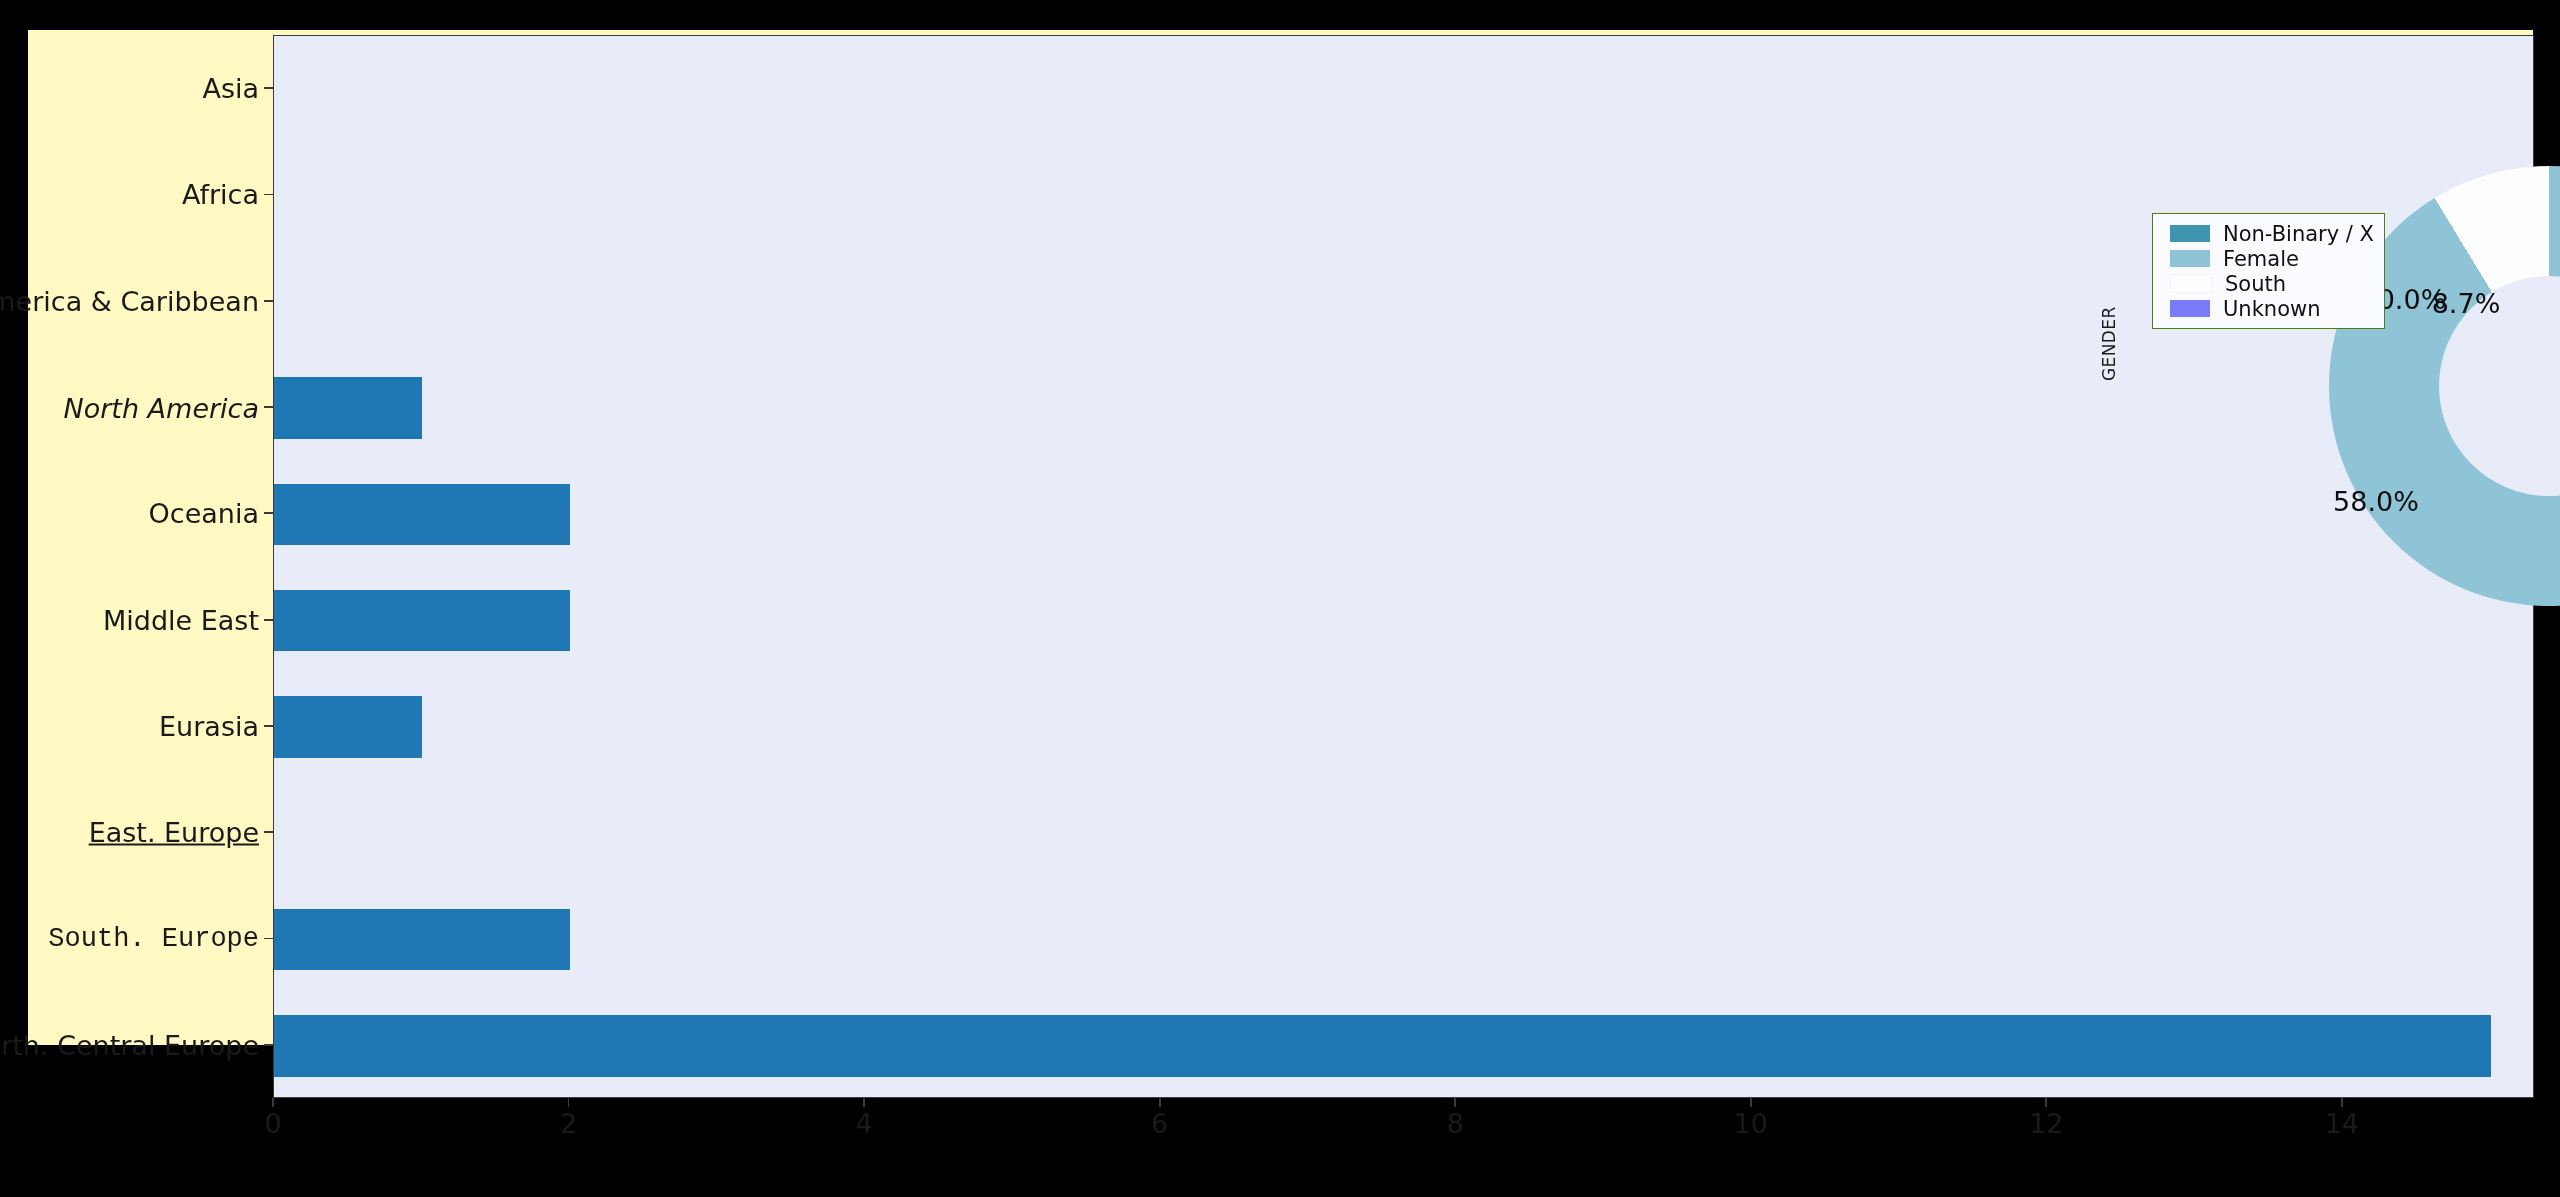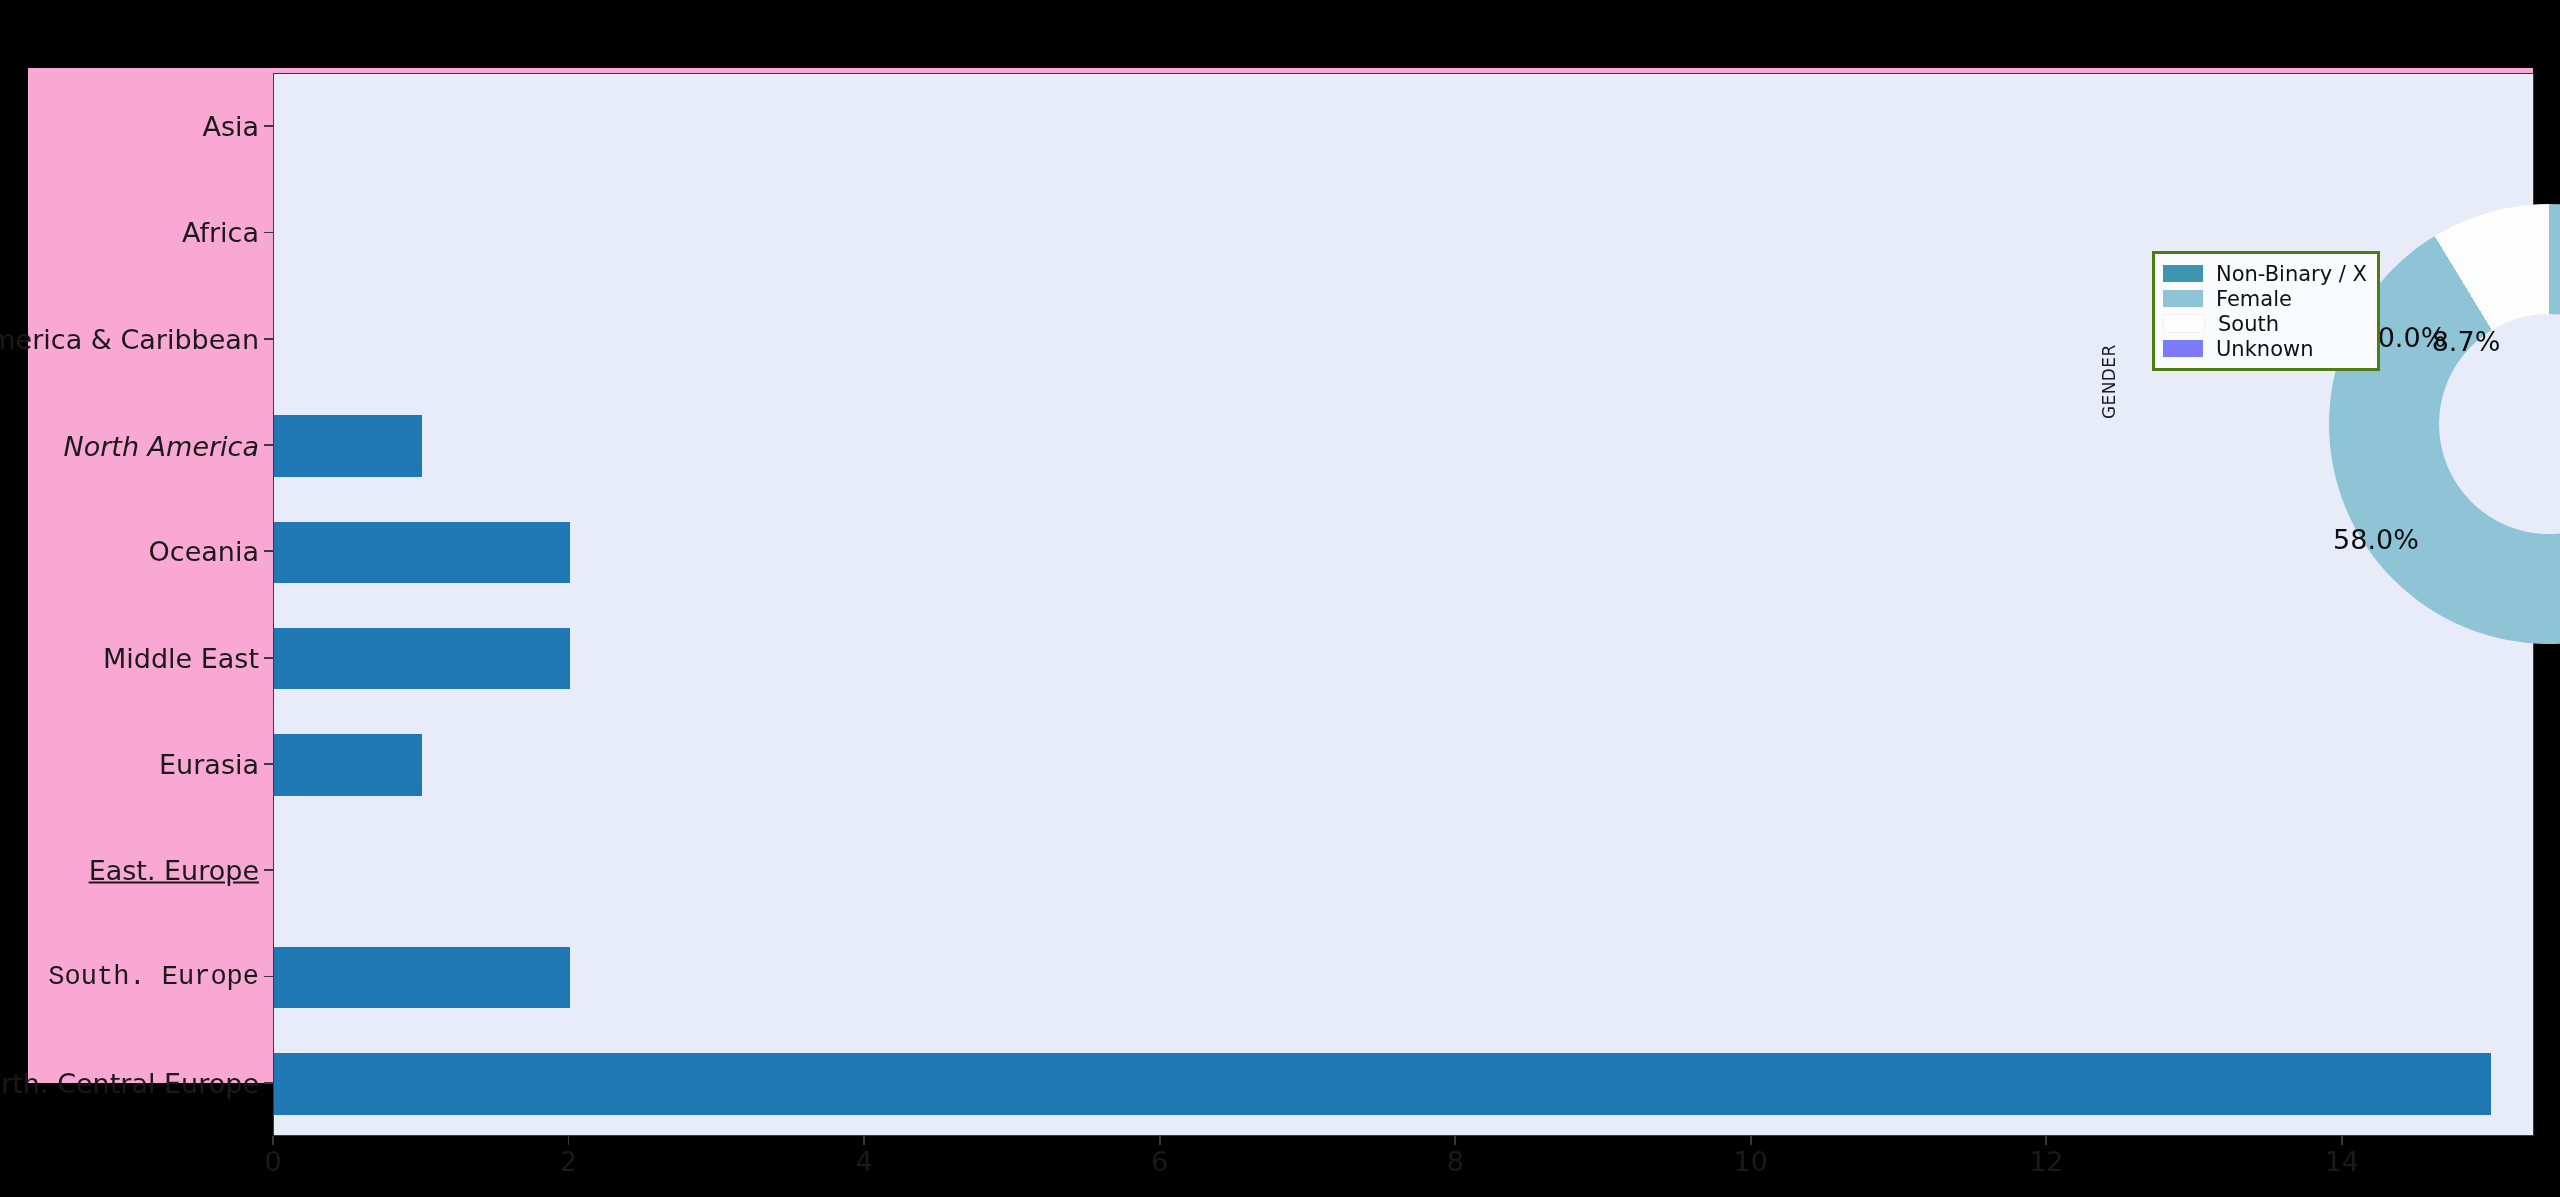--- a/index.html
+++ b/index.html
@@ -1,21 +1,21 @@
 <!DOCTYPE html>
 <html><head>
 <meta charset="utf-8">
 <style>
   html,body{margin:0;padding:0;background:#000;}
   body{width:2560px;height:1197px;position:relative;overflow:hidden;
        font-family:"DejaVu Sans","Liberation Sans",sans-serif;}
 
   
   #figure{position:absolute;left:28px;top:30px;width:2505px;height:1015px;
-          background:#f9a8d4;margin-top:38px;}
+          background:#fef9c3;}
 
   
   #plot-area{position:absolute;left:245px;top:5px;width:2261px;height:1063px;
              background:#e8ecf8;border:1.6px solid #3a3a3a;box-sizing:border-box;}
   .ylabel{position:absolute;right:0;white-space:nowrap;font-size:27px;
           color:#1a1a1a;transform:translateY(-50%);}
   .ytickmark{position:absolute;width:9px;height:1.8px;background:#3a3a3a;}
 
   
   .xlabel{position:absolute;top:1078px;font-size:27px;color:#1a1a1a;
@@ -32,22 +32,22 @@
   #donut-hole{position:absolute;left:285px;top:120px;width:220px;height:220px;
               border-radius:50%;background:#e8ecf8;}
   .slice-label{position:absolute;font-size:27px;color:#0d0d0d;
                transform:translate(-50%,-50%);white-space:nowrap;}
   #gender-axis-label{position:absolute;left:-55px;top:225px;font-size:17px;
         color:#1a1a1a;letter-spacing:.4px;
         transform:rotate(-90deg);transform-origin:left top;white-space:nowrap;}
 
   
   #legend{position:absolute;left:1878px;top:177px;
-          background:#fafbfe;border:3px solid #4d7c0f;
-          padding:7px 10px 7px 8px;}
+          background:#fafbfe;border:1px solid #4d7c0f;
+          padding:7px 10px 7px 17px;}
   .legend-row{display:flex;align-items:center;height:25px;}
   .legend-swatch{width:40px;height:17px;margin-right:13px;flex:0 0 auto;}
   .legend-text{font-size:21px;color:#111;white-space:nowrap;}
 </style>
 </head>
 <body>
 
 <div id="figure">
 
   <div id="ytick-layer">

